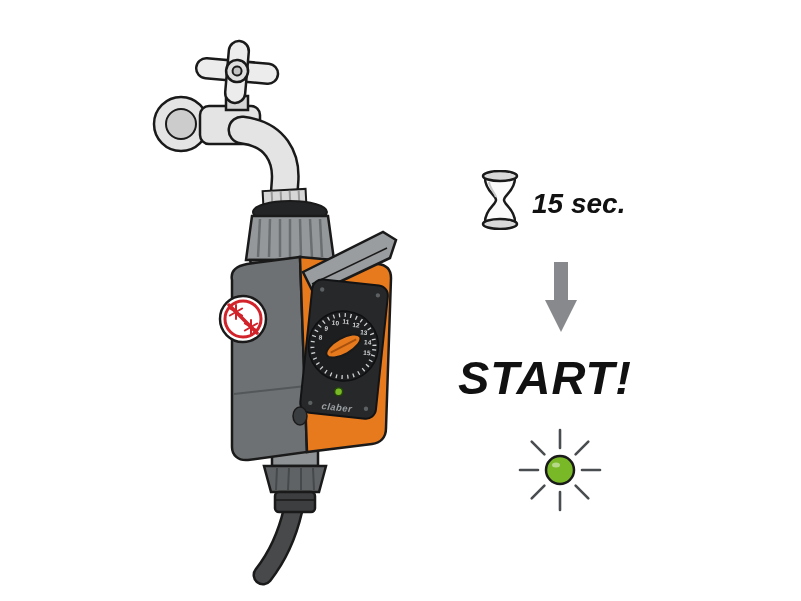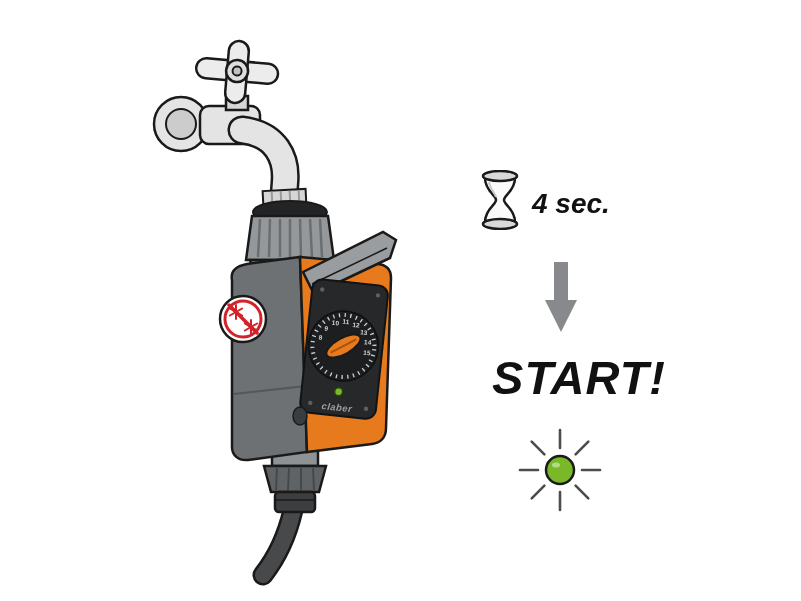--- a/index.html
+++ b/index.html
@@ -13,21 +13,21 @@
   .illustration { position:absolute; left:0; top:0; }
   .hourglass { position:absolute; left:477px; top:170px; }
   .wait-label {
     position:absolute; left:532px; top:188px;
     font-style:italic; font-weight:700; font-size:28px; color:#111;
     white-space:nowrap;
   }
   .down-arrow { position:absolute; left:545px; top:262px; }
   .start-label {
     position:absolute; left:458px; top:350px; width:208px;
-    text-align:right; font-style:italic; font-weight:700;
+    text-align:left; font-style:italic; font-weight:700;
     font-size:47px; letter-spacing:1px; color:#111; white-space:nowrap;
   }
   .led { position:absolute; left:512px; top:422px; }
 
   svg text { font-family:"Liberation Sans", sans-serif; }
   .dial-num { font-size:6.5px; font-weight:700; fill:#d4d6d8; text-anchor:middle; }
   .brand-text { font-style:italic; font-weight:700; font-size:9.5px; fill:#9b9fa1; letter-spacing:.5px; text-anchor:middle; }
 
   .fill-orange { fill:var(--orange); }
   .fill-green  { fill:var(--green); }
@@ -153,21 +153,21 @@
     <ellipse cx="300" cy="416" rx="7" ry="9" fill="#3a3d3f" stroke="#1a1a1a" stroke-width="1.5"></ellipse>
   </g>
 </svg>
 
 <svg class="hourglass" width="46" height="60" viewBox="0 0 46 60">
   <path d="M8,8 C8,21 19,25 19,30 C19,35 8,39 8,52 L38,52 C38,39 27,35 27,30 C27,25 38,21 38,8 Z" fill="#fafafa" stroke="#1a1a1a" stroke-width="2.5" stroke-linejoin="round"></path>
   <path d="M12,12 C13,19 18,23 19,27" fill="none" stroke="#c9c9c9" stroke-width="2"></path>
   <ellipse cx="23" cy="6" rx="17" ry="5" fill="#d9d9d9" stroke="#1a1a1a" stroke-width="2.5"></ellipse>
   <ellipse cx="23" cy="54" rx="17" ry="5" fill="#d9d9d9" stroke="#1a1a1a" stroke-width="2.5"></ellipse>
 </svg>
-<div class="wait-label">4 sec.</div>
+<div class="wait-label">15 sec.</div>
 
 <svg class="down-arrow" width="32" height="72" viewBox="0 0 32 72">
   <rect class="fill-arrow" x="9" y="0" width="14" height="40"></rect>
   <polygon class="fill-arrow" points="0,38 32,38 16,70"></polygon>
 </svg>
 
 <div class="start-label">START!</div>
 
 <svg class="led" width="96" height="96" viewBox="0 0 96 96">
   <g stroke="#4a4d4f" stroke-width="2.6" stroke-linecap="round">

